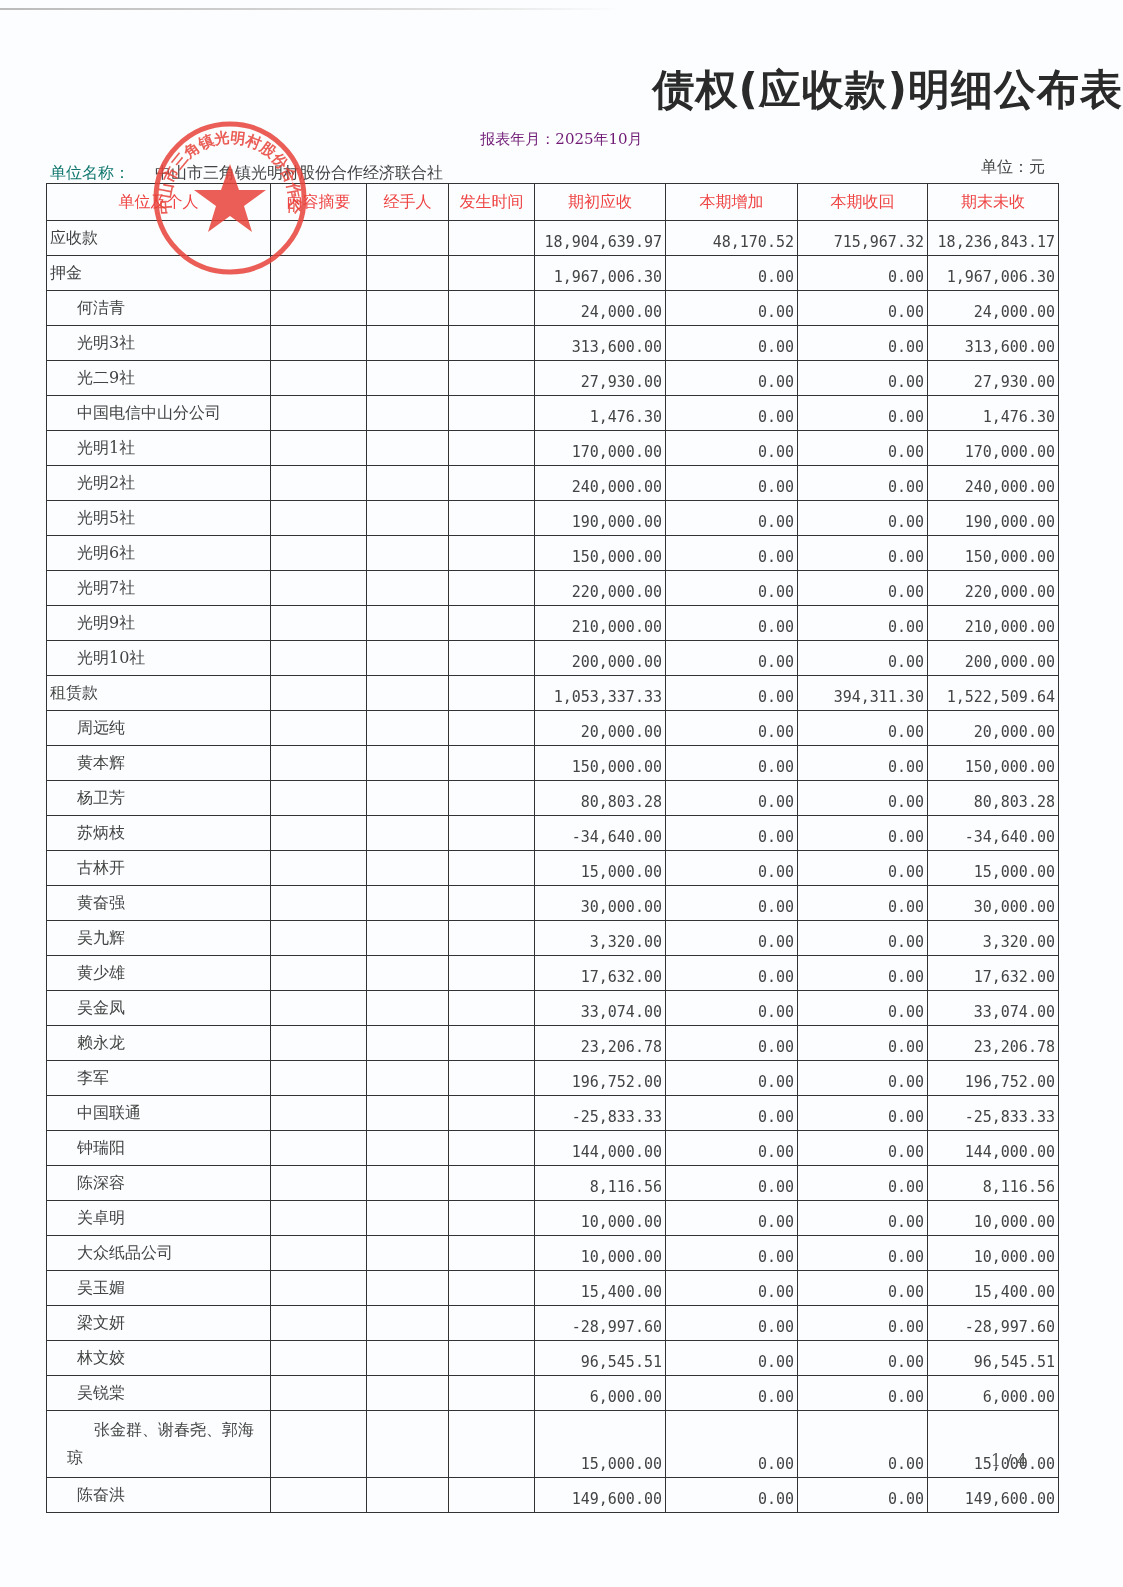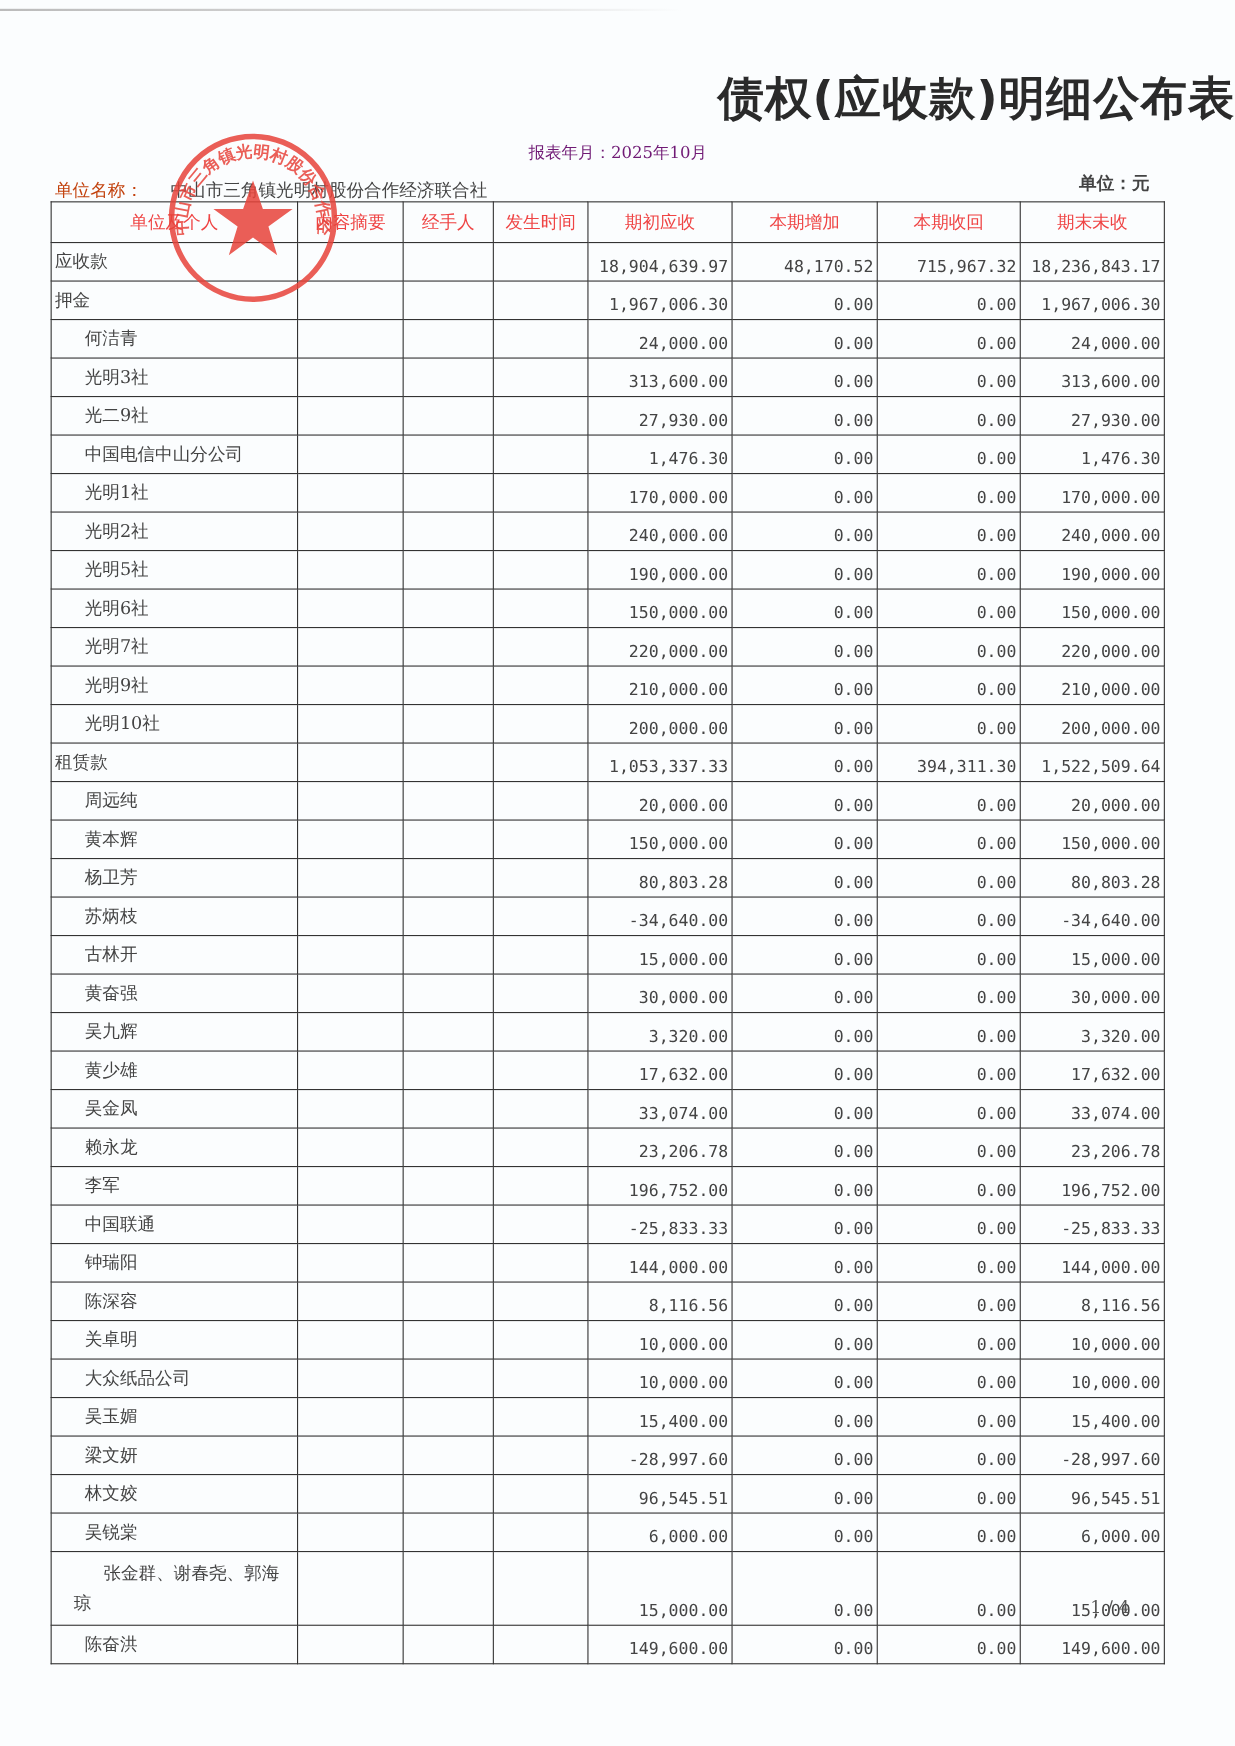--- a/index.html
+++ b/index.html
@@ -20,27 +20,27 @@
       text-align: right;
       font-family: "DejaVu Sans", "Liberation Sans", sans-serif;
       font-weight: bold; font-size: 42px; letter-spacing: 1px;
       color: #2a2a2a;
     }
     .report-date {
       position: absolute; left: 0; width: 1123px; top: 130px;
       text-align: center; font-size: 15px; color: #701a75;
     }
     .unit-name-label {
-      position: absolute; left: 50px; top: 163px; font-size: 16px; color: #c2410c;
+      position: absolute; left: 50px; top: 163px; font-size: 16px; color: #0f766e;
     }
     .unit-name-value {
       position: absolute; left: 155px; top: 163px; font-size: 16px; color: #444;
     }
     .unit-label {
-      position: absolute; right: 78px; top: 157px; font-size: 16px; color: #444; font-weight: bold;
+      position: absolute; right: 78px; top: 157px; font-size: 16px; color: #444;
     }
     table.ledger {
       position: absolute; left: 46px; top: 183px;
       width: 1012px;
       border-collapse: collapse;
       table-layout: fixed;
       font-size: 16px;
     }
     table.ledger th, table.ledger td {
       border: 1.5px solid #333;

